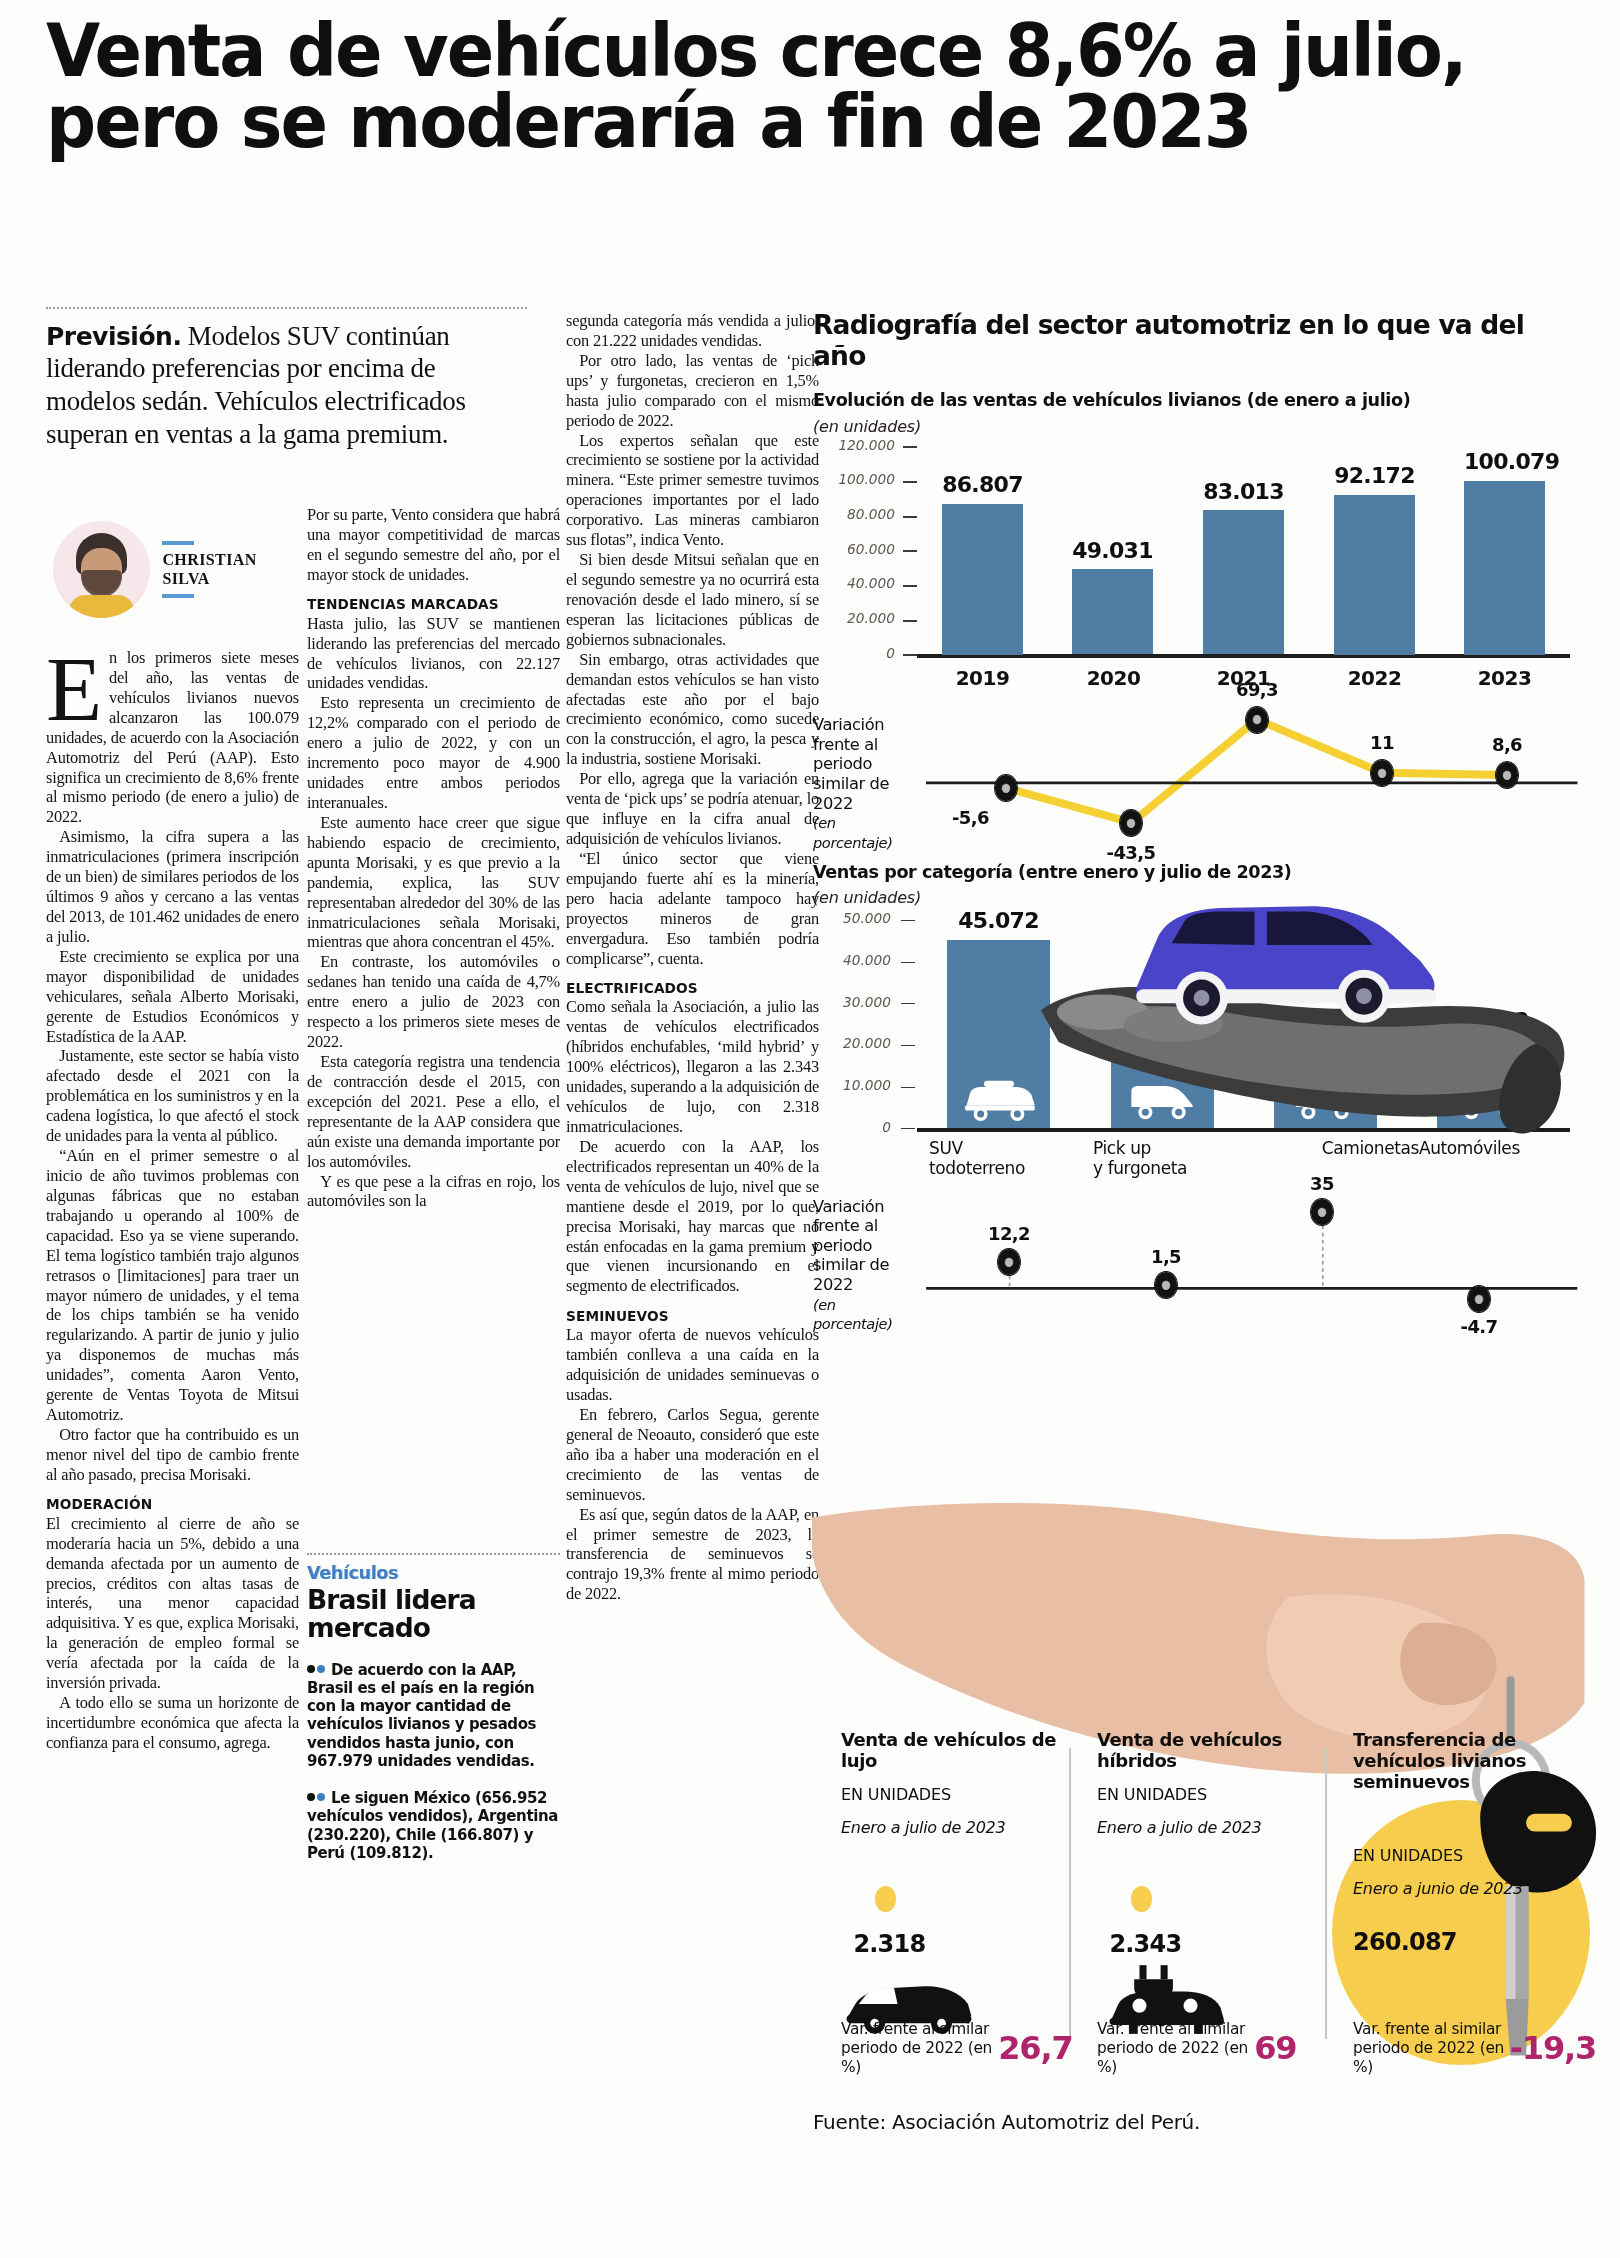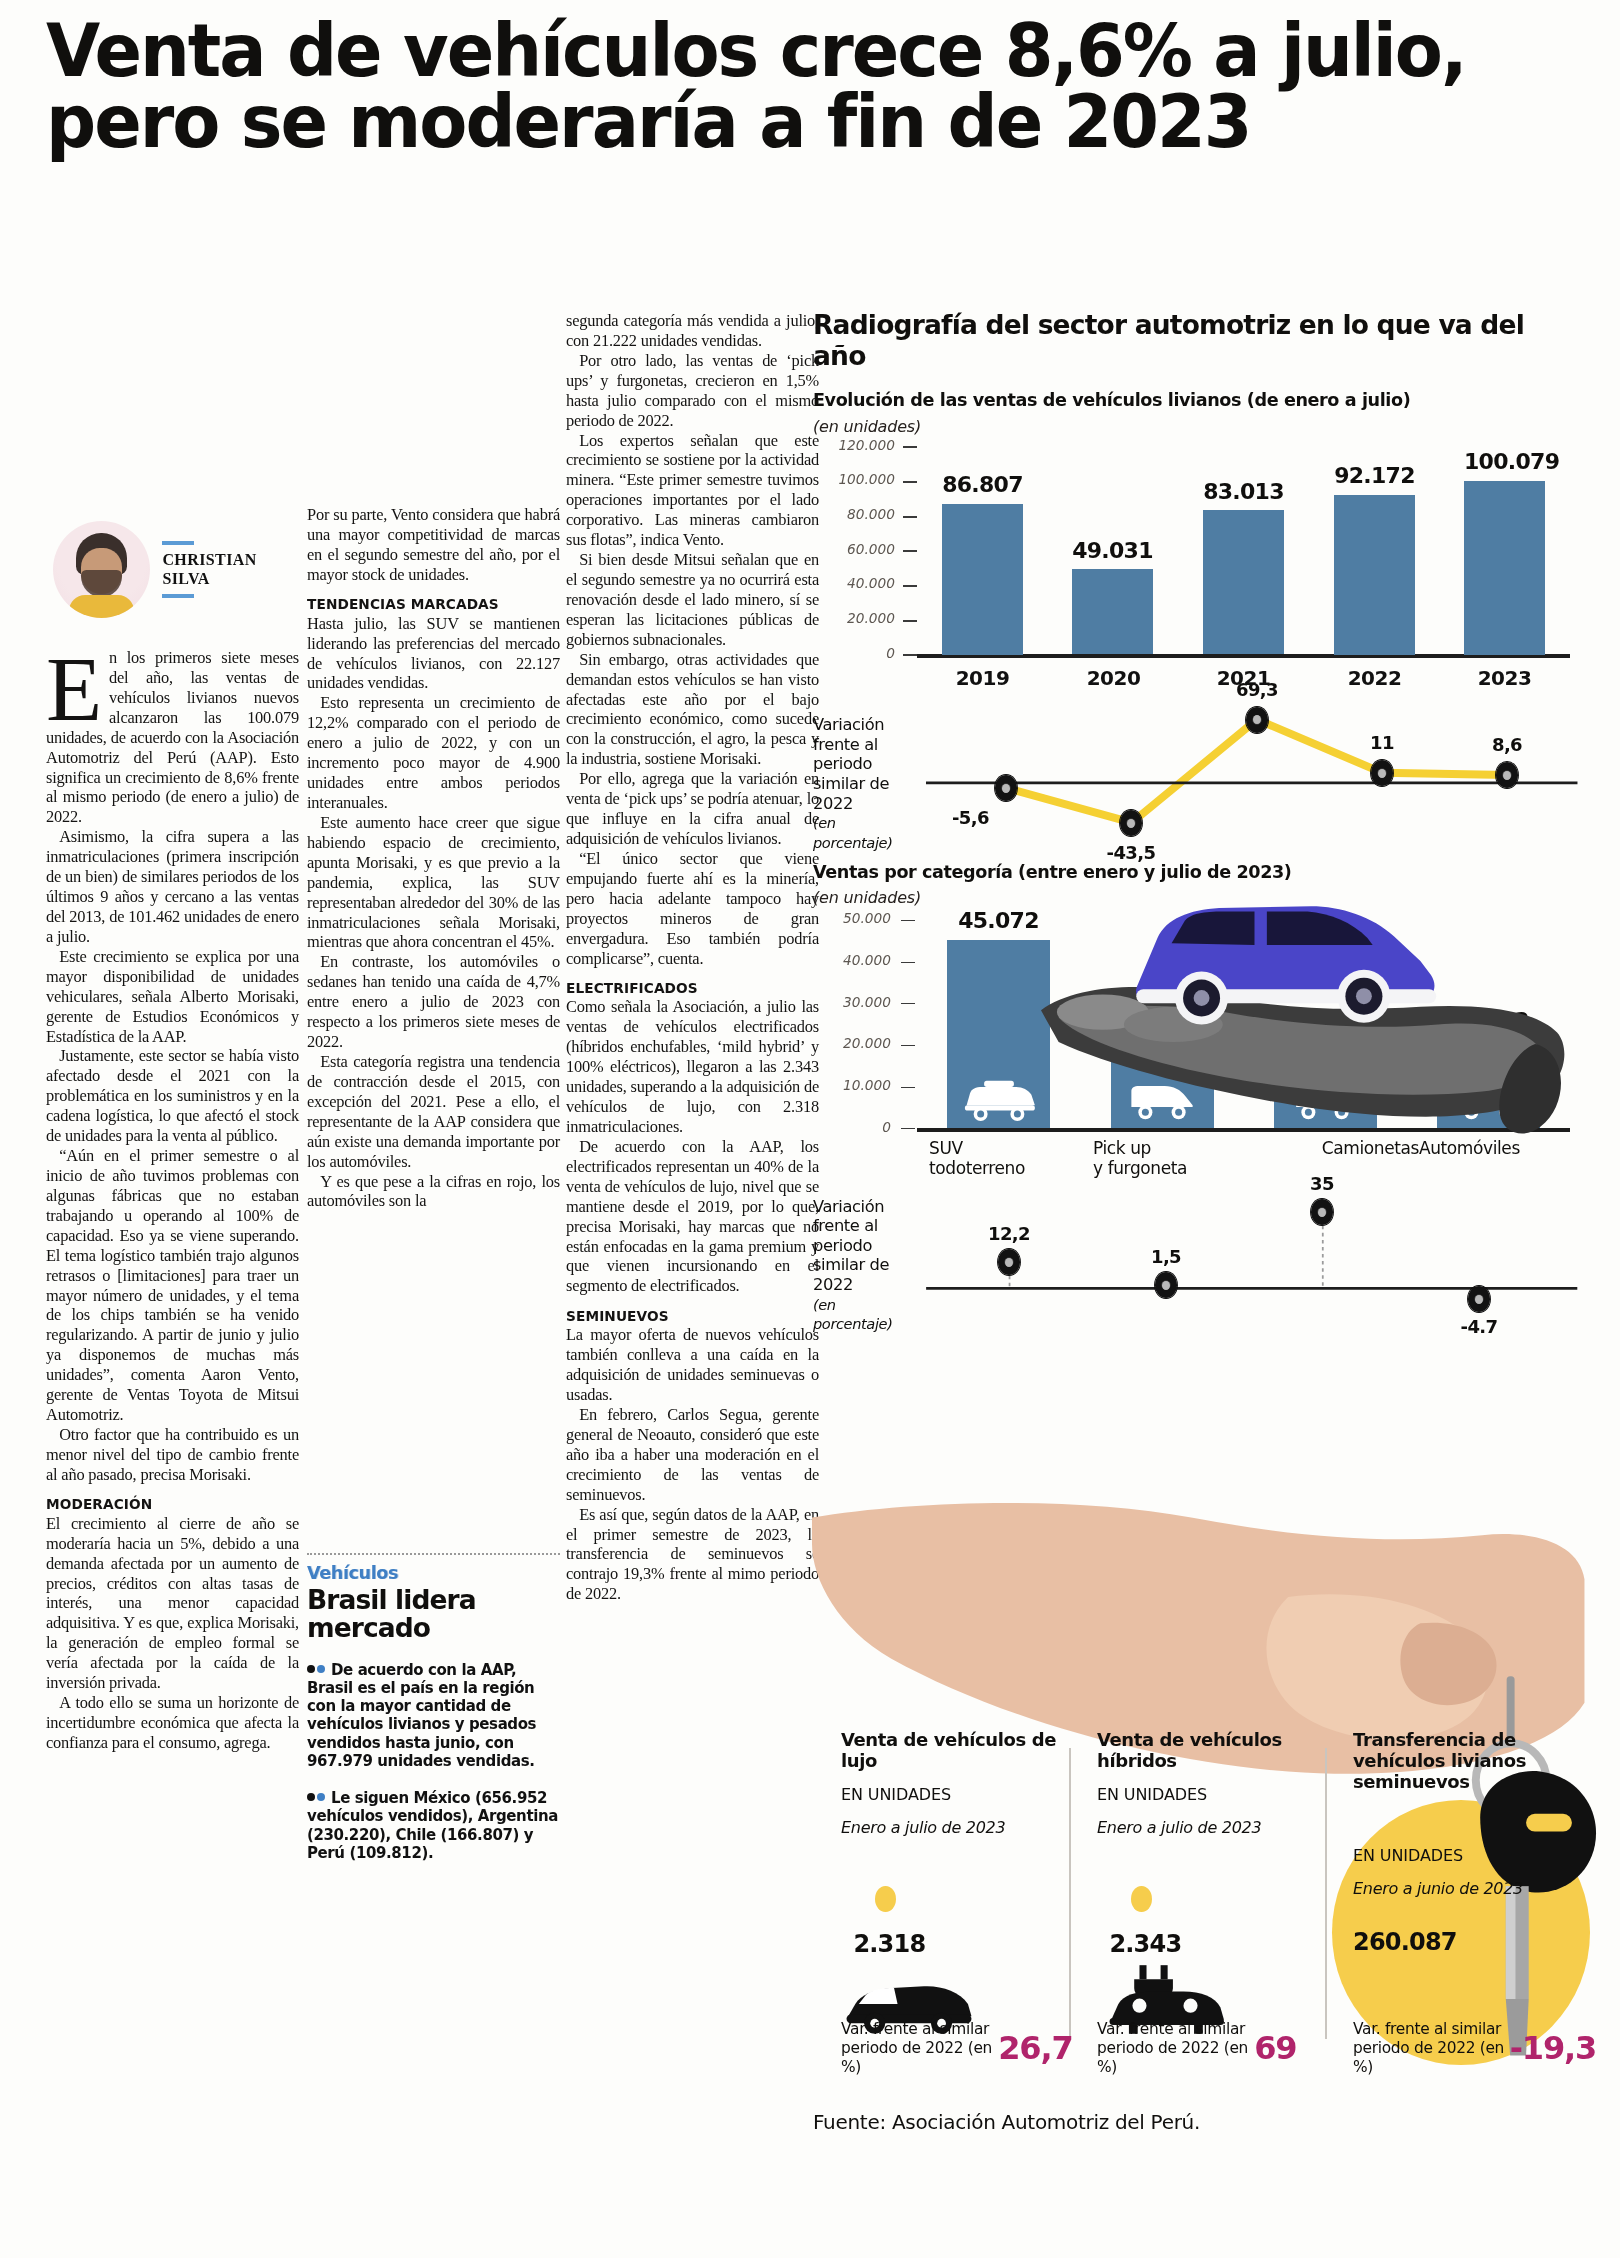--- a/index.html
+++ b/index.html
@@ -183,20 +183,26 @@
   .yellow-dot{width:21px;height:26.5px;border-radius:50%;background:#f6cd4c;}
   .vdiv{position:absolute;width:1.8px;background:#c9c5bf;}
 </style>
 </head>
 <body>
 
 <div class="page">
 
   <div class="headline">Venta de vehículos crece 8,6% a julio, pero se moderaría a fin de 2023</div>
 
+  <div class="lede-wrap">
+    <div class="dotrule"></div>
+    <div class="lede">
+      <b>Previsión.</b><span> Modelos SUV continúan liderando preferencias por encima de modelos sedán. Vehículos electrificados superan en ventas a la gama premium.</span>
+    </div>
+  </div>
 
   <div class="byline">
     <div class="avatar">
       <div class="hair"></div>
       <div class="face"></div>
       <div class="beard"></div>
       <div class="shirt"></div>
     </div>
     <div>
       <div class="blue-dash"></div>

